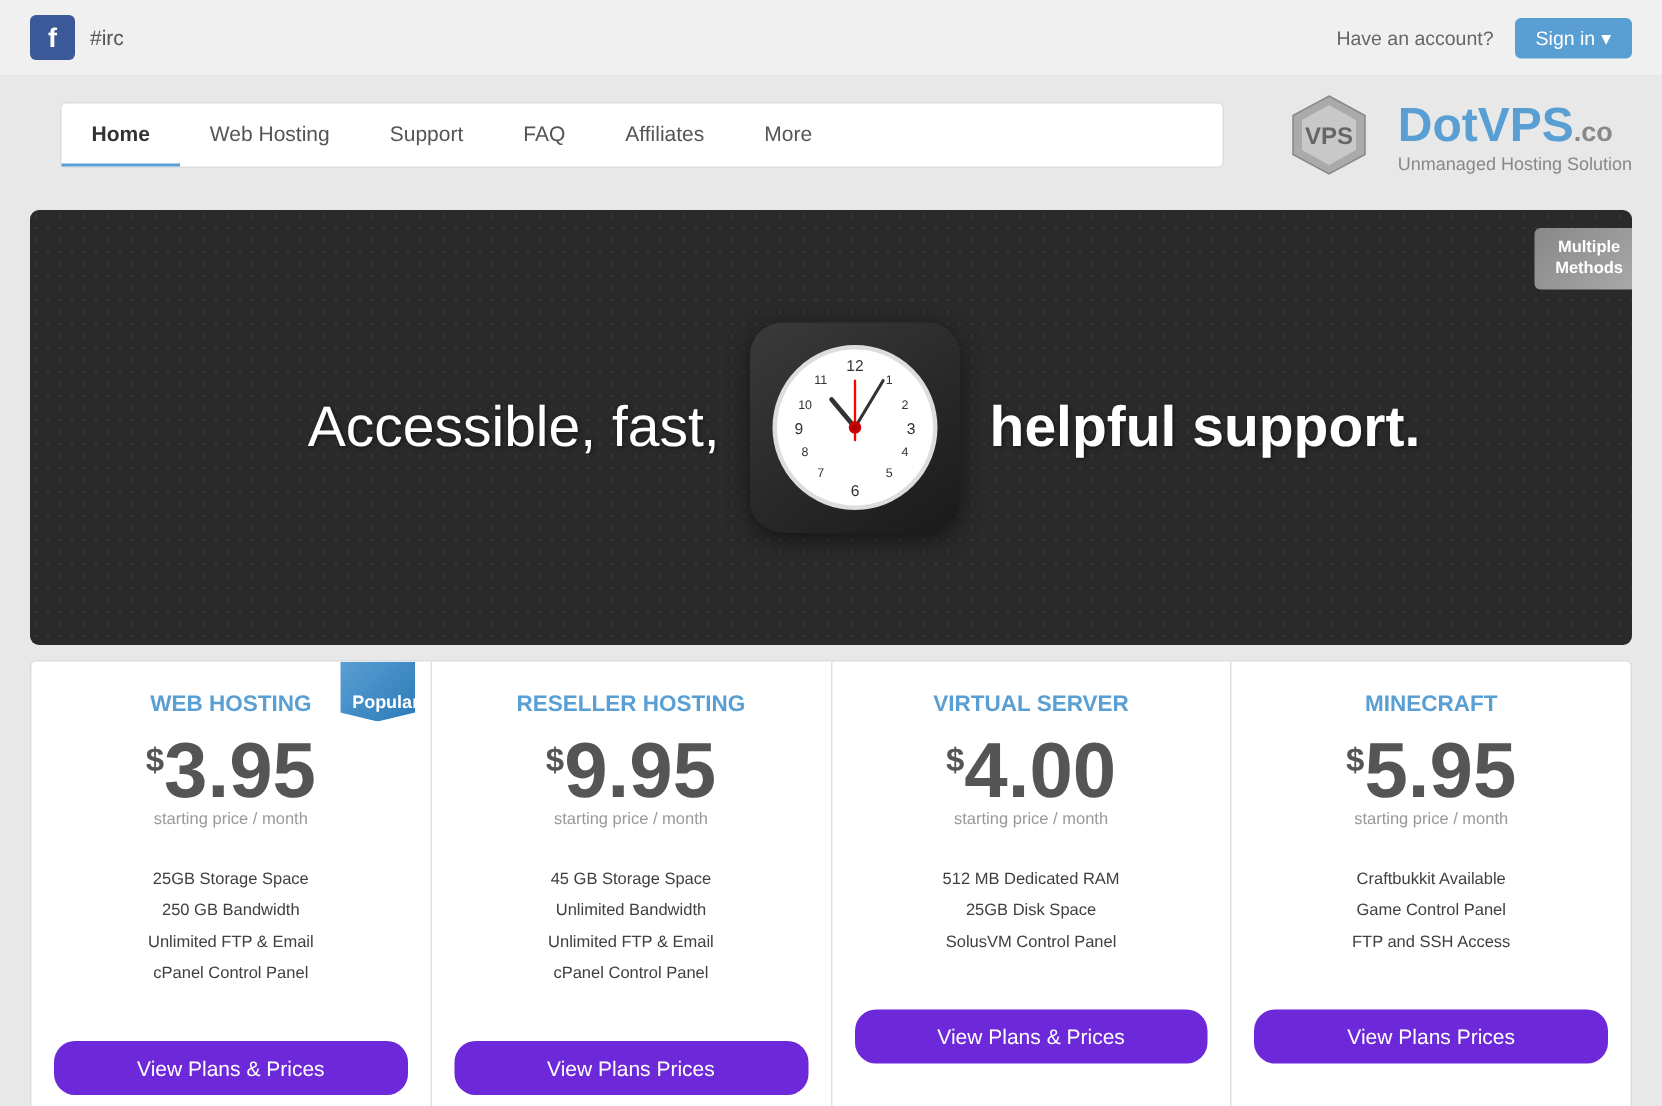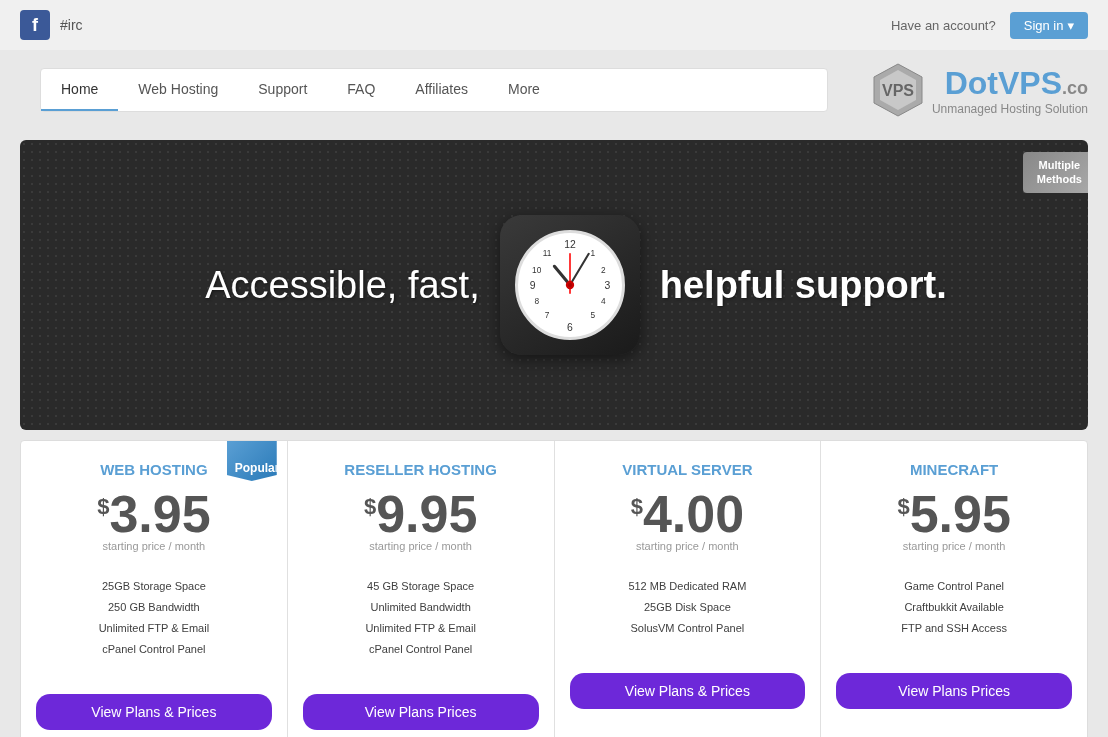--- a/index.html
+++ b/index.html
@@ -18,40 +18,40 @@
     }
     .irc-text { color: #555; font-size: 14px; }
     .top-right { display: flex; align-items: center; gap: 14px; }
     .have-account { color: #666; font-size: 13px; }
     .sign-in-btn {
       background: #5a9fd4; color: white; border: none; padding: 6px 14px;
       border-radius: 4px; cursor: pointer; font-size: 13px; display: flex; align-items: center; gap: 4px;
     }
     .sign-in-btn::after { content: '▾'; }
     .logo-box {
-      display: flex; align-items: center; gap: 4px; text-align: right;
+      display: flex; align-items: center; gap: 16px;
     }
     .logo-icon {
       width: 60px; height: 60px;
     }
     .logo-text { line-height: 1.2; }
     .logo-title { font-size: 32px; color: #555; font-weight: bold; }
     .logo-title span { color: #5a9fd4; }
     .logo-subtitle { font-size: 12px; color: #888; }
 
     
     .nav-bar {
       background: white; border: 1px solid #ddd; border-radius: 4px;
       margin: 0 20px 0 20px; display: flex;
     }
     .nav-item {
       padding: 12px 20px; color: #555; font-size: 14px; cursor: pointer;
       text-decoration: none;
     }
-    .nav-item.active { color: #333; font-weight: normal; border-bottom: 2px solid #5a9fd4; }
+    .nav-item.active { color: #333; font-weight: bold; border-bottom: 2px solid #5a9fd4; }
 
     
     .header-wrapper {
       display: flex; justify-content: space-between; align-items: center;
       padding: 10px 20px;
     }
     .nav-wrapper { flex: 1; margin-right: 20px; }
 
     
     .banner {
@@ -262,20 +262,20 @@
   </div>
 
   <div class="pricing-col">
     <div class="plan-title">MINECRAFT</div>
     <div class="price-row">
       <span class="price-dollar">$</span>
       <span class="price-amount">5.95</span>
     </div>
     <div class="price-sub">starting price / month</div>
     <div class="feature-list">
+      <div>Craftbukkit Available</div>
       <div>Game Control Panel</div>
-      <div>Craftbukkit Available</div>
       <div>FTP and SSH Access</div>
     </div>
     <button class="view-btn">View Plans Prices</button>
   </div>
 
 </div>
 
 </body></html>

